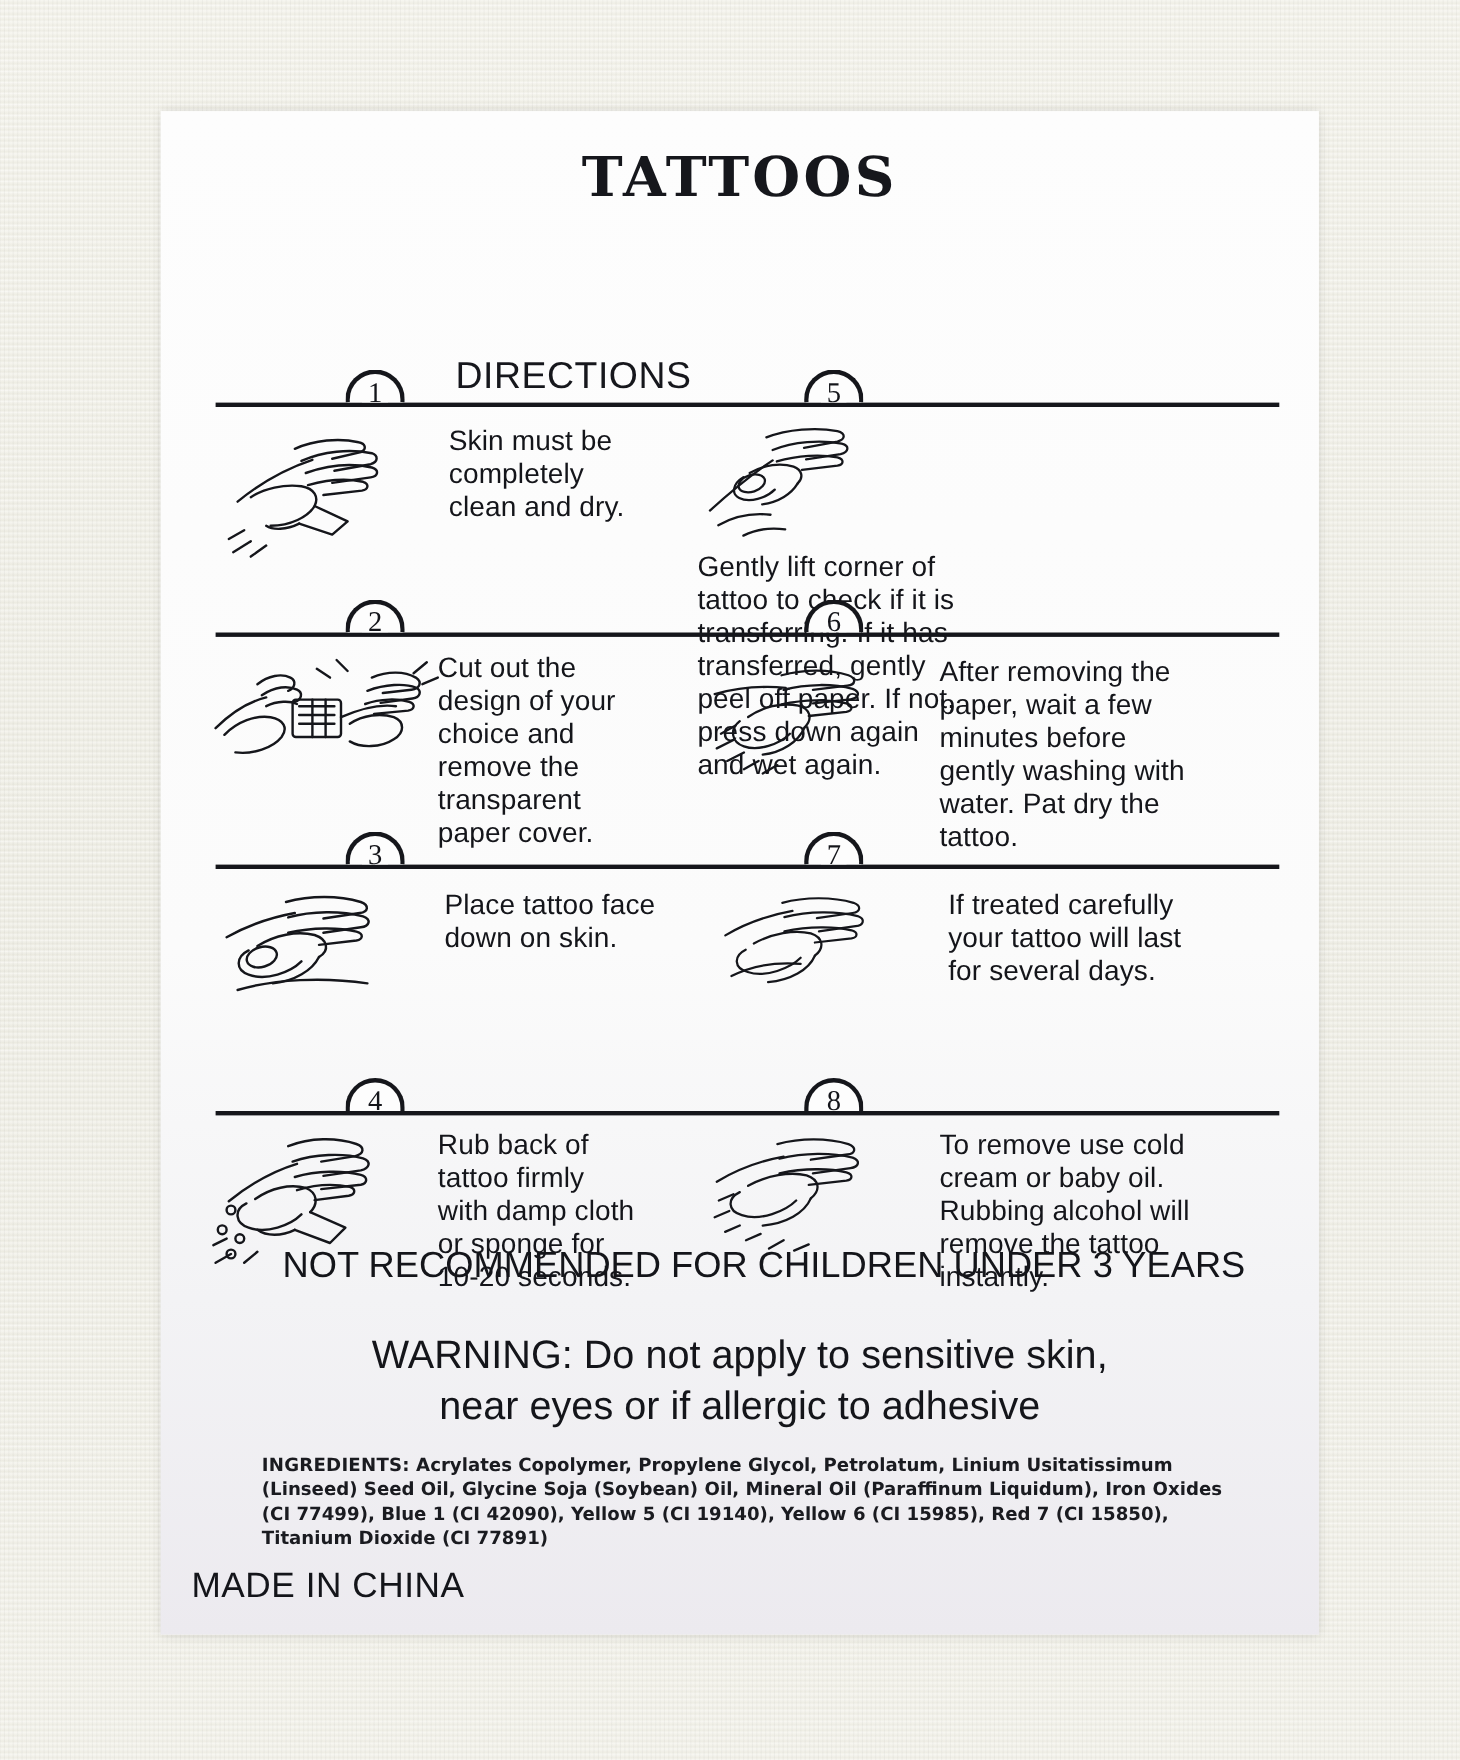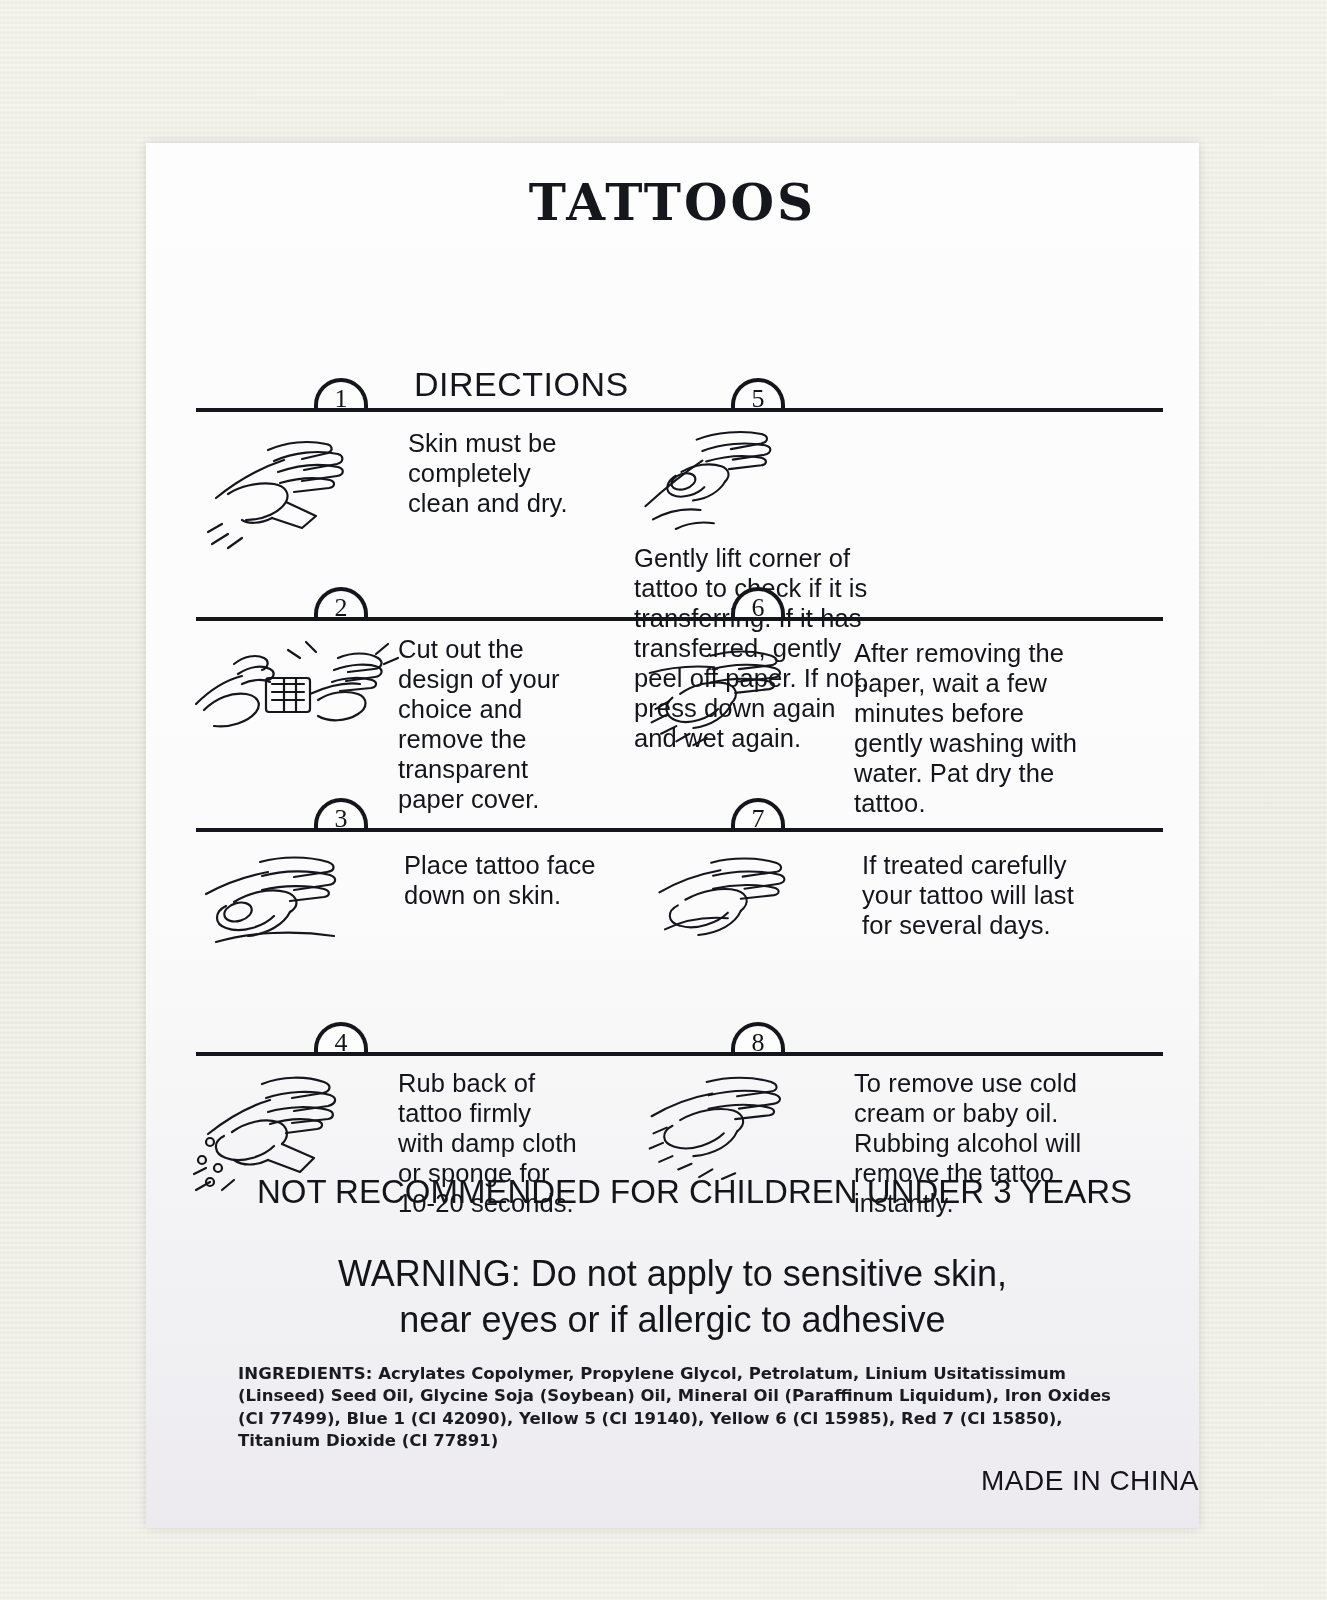--- a/index.html
+++ b/index.html
@@ -33,21 +33,20 @@
   .sheet {
     position: absolute;
     left: 146px;
     top: 101px;
     width: 1053px;
     height: 1385px;
     background: linear-gradient(180deg,#fdfdfd 0%, #fbfbfb 55%, #f3f3f5 78%, #eceaef 100%);
     box-shadow: 0 0 10px rgba(0,0,0,0.12);
     color: #14151a;
     overflow: hidden;
-    margin-top: 42px;
   }
 
   .title {
     text-align: center;
     font-family: "DejaVu Serif", serif;
     font-weight: bold;
     font-size: 50px;
     letter-spacing: 3px;
     margin-top: 30px;
     color: #16171c;
@@ -137,24 +136,25 @@
     color: #1a1b20;
     font-family: "DejaVu Sans", sans-serif;
     font-weight: bold;
   }
   .ingredients b { letter-spacing: 0.2px; }
   .made-in {
     position: absolute;
     left: 0;
     right: 0;
     top: 1322px;
-    text-align: right;
-    font-size: 28px;
+    text-align: left;
+    font-size: 32px;
     letter-spacing: 0.5px;
     color: #14151a;
+    padding-left: 28px;
   }
 </style>
 </head>
 <body>
 
 <div class="backdrop"></div>
 
 <div class="sheet">
 
   <div class="title">TATTOOS</div>

